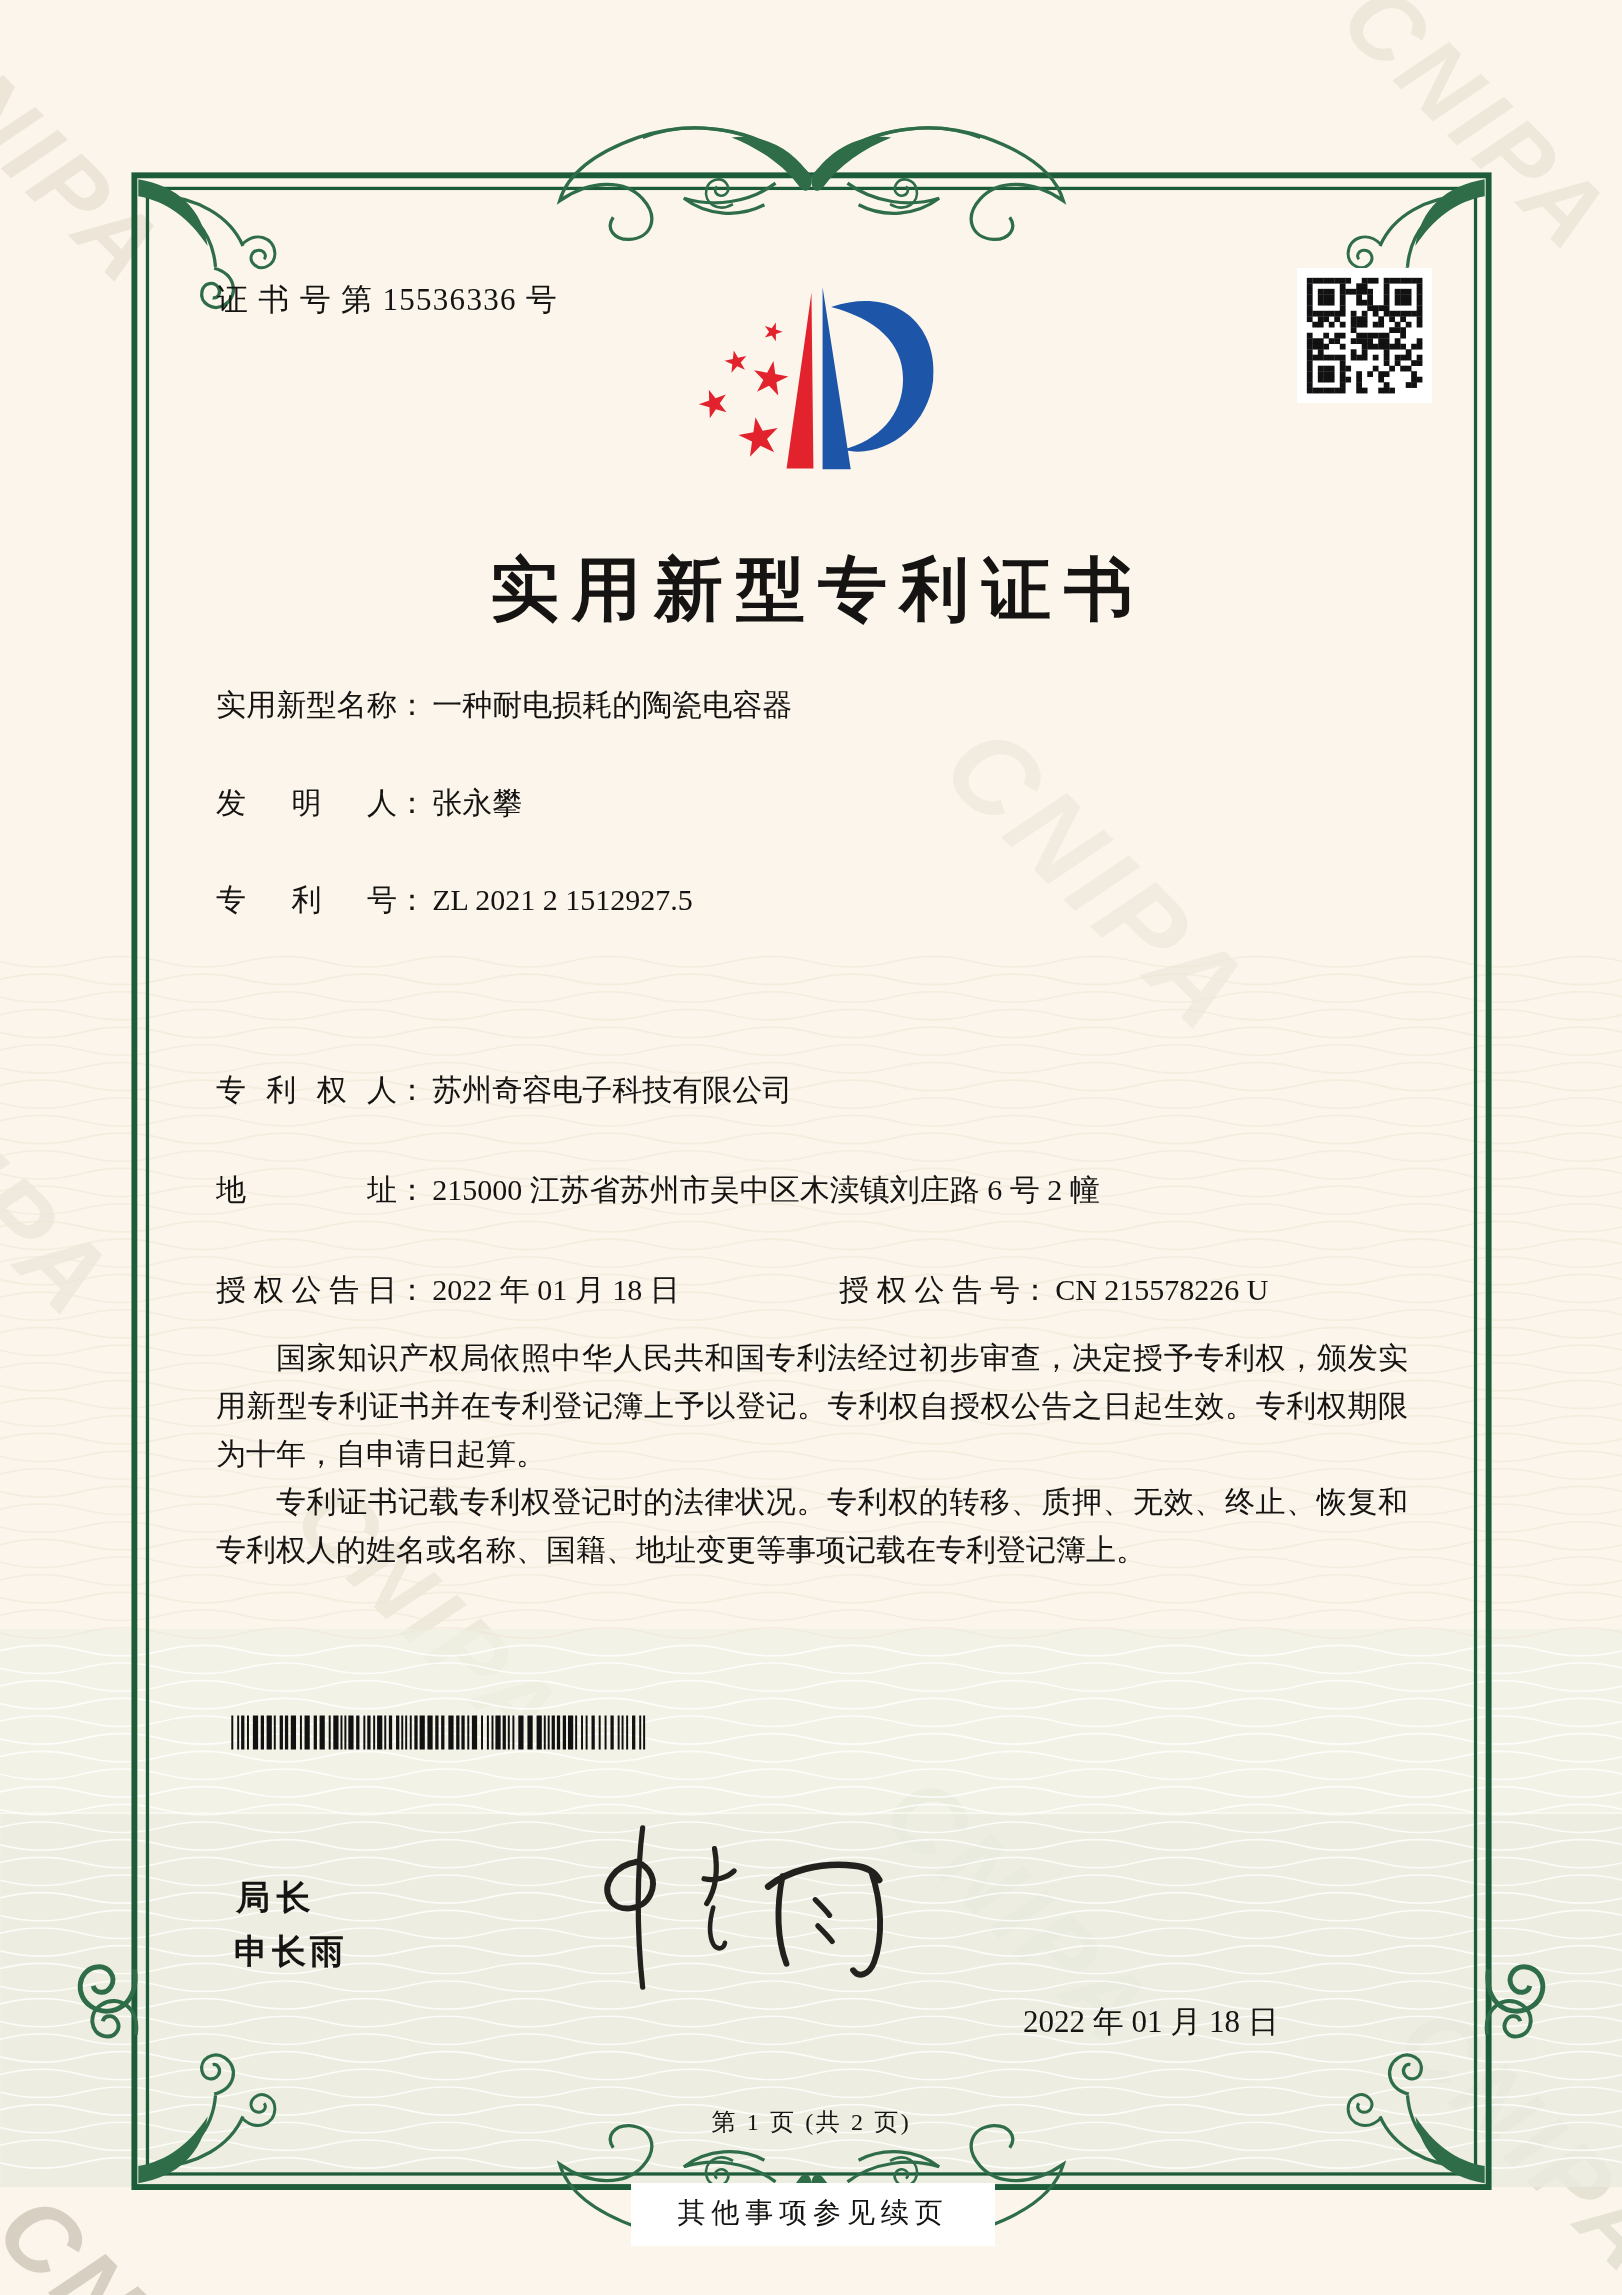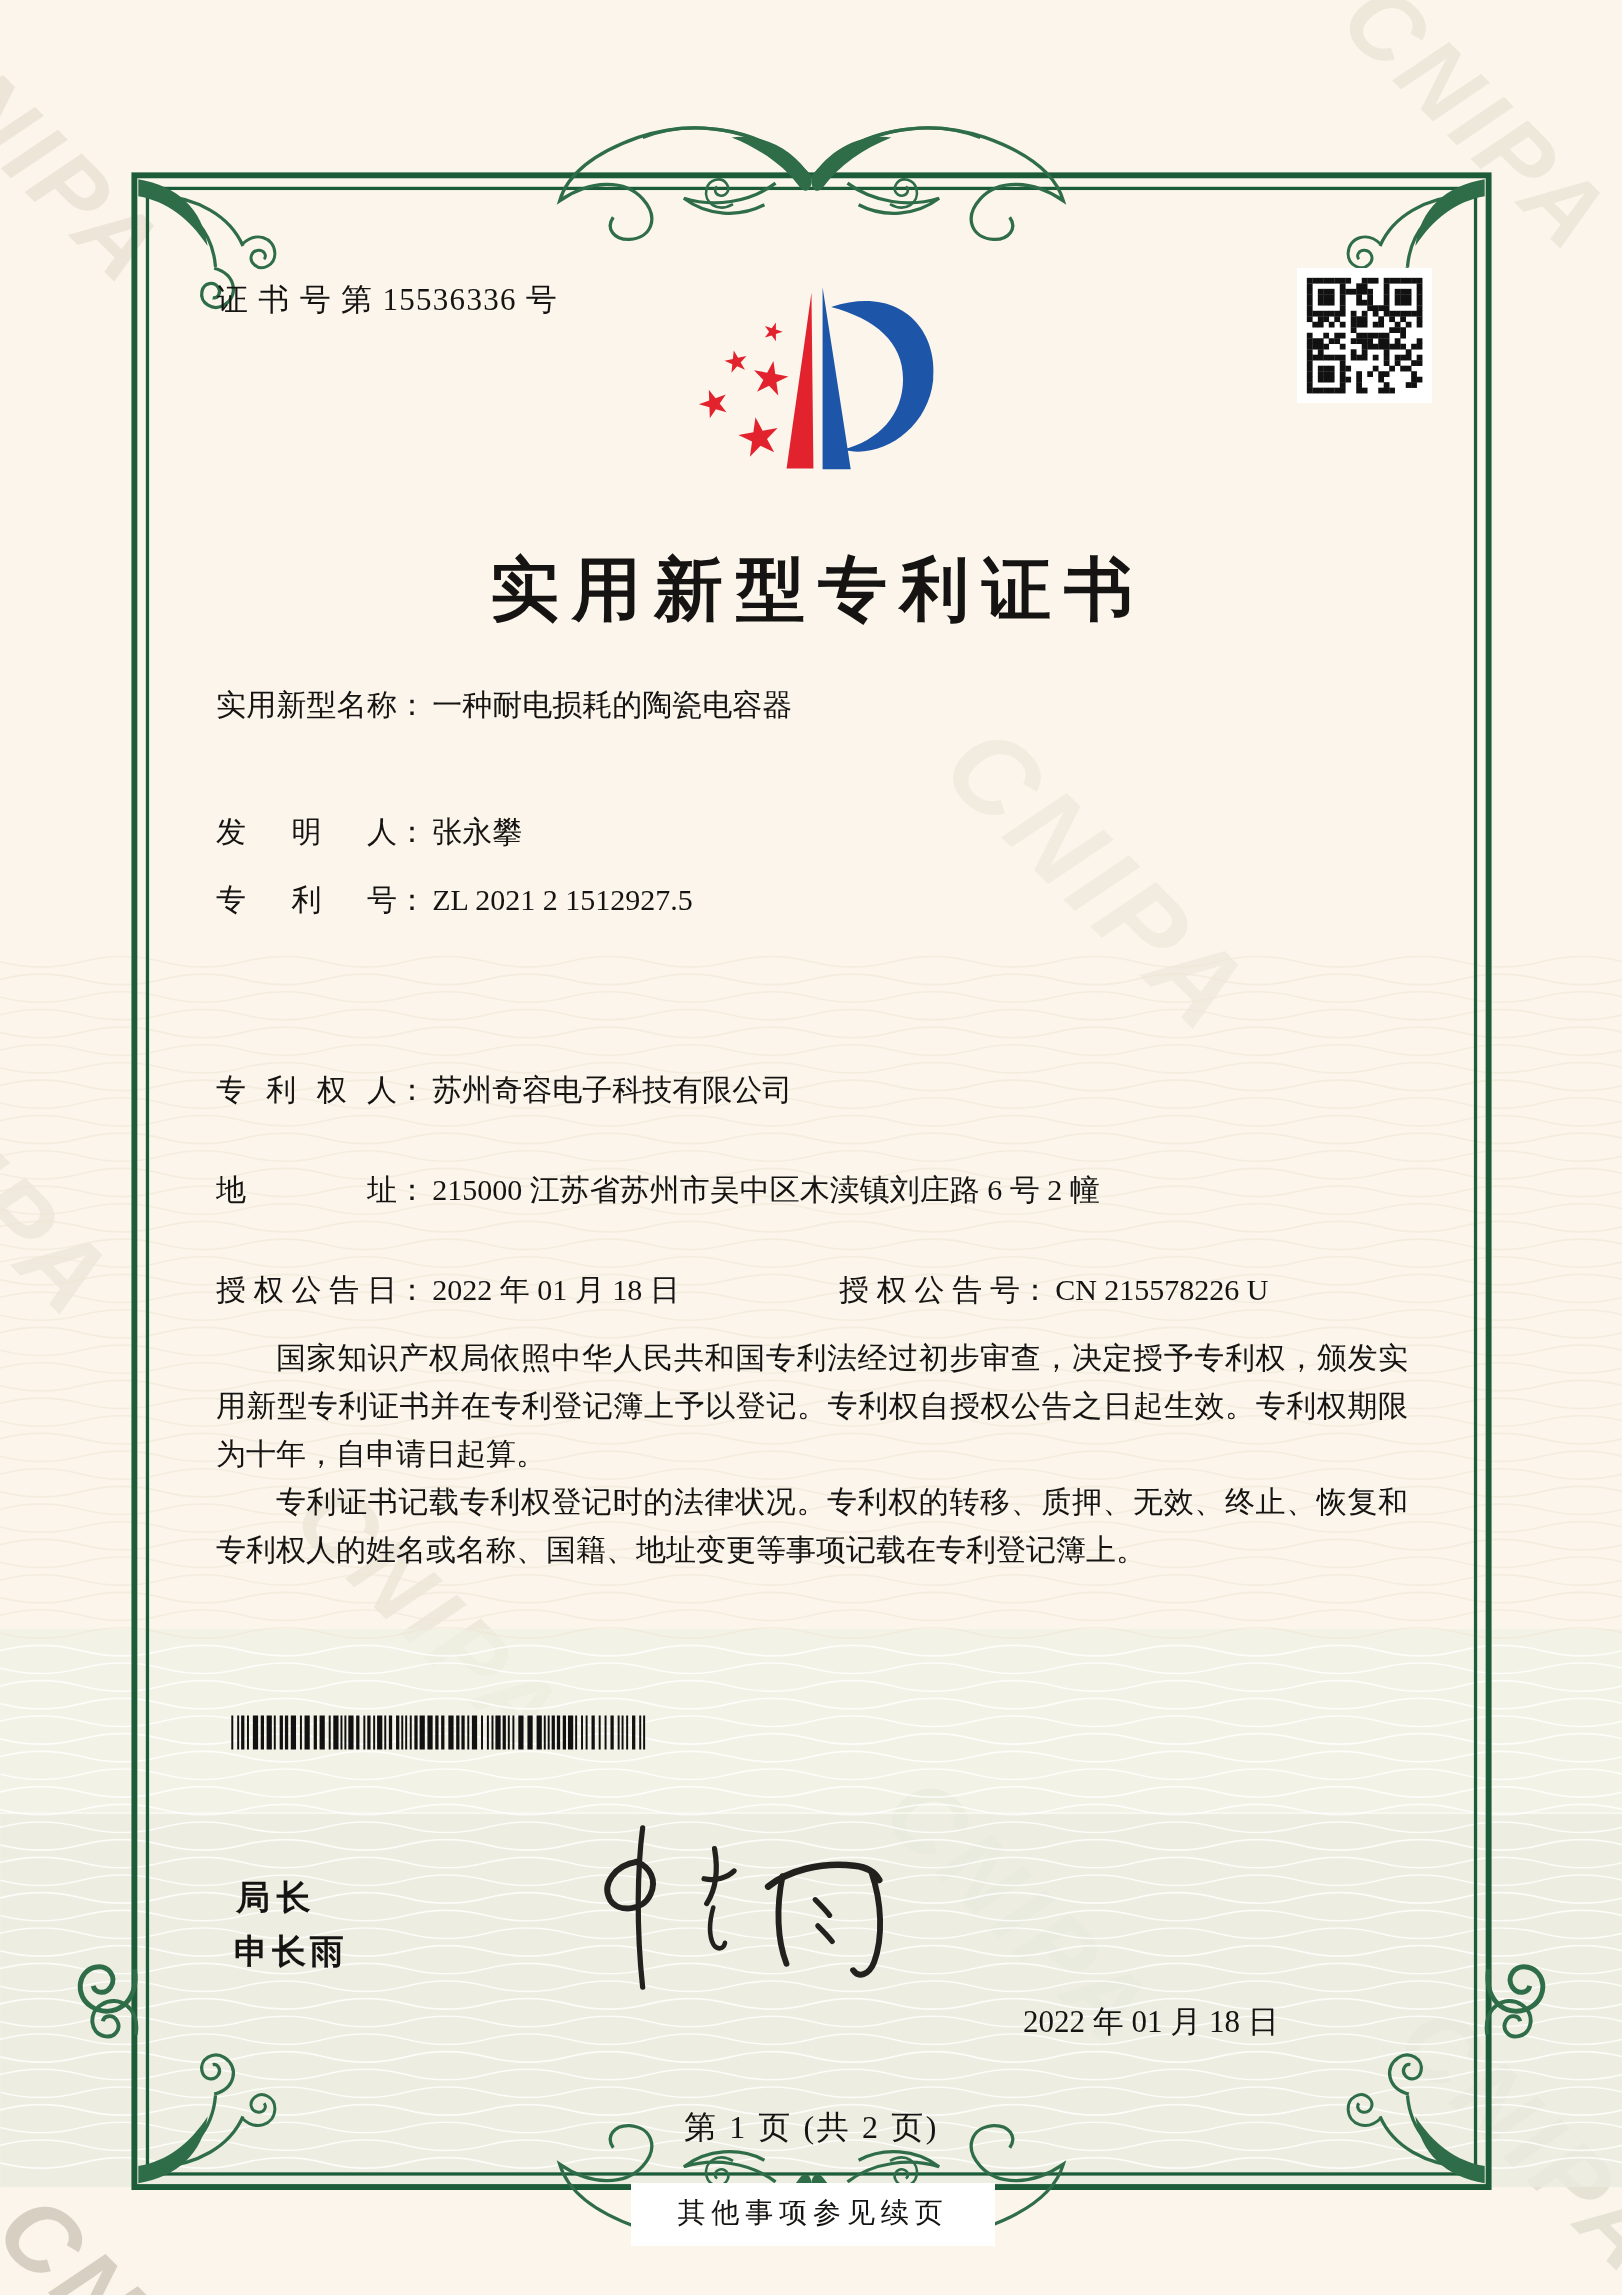--- a/index.html
+++ b/index.html
@@ -22,21 +22,21 @@
   .title{position:absolute;left:0;right:0;top:496px;text-align:center;font-size:69px;font-weight:bold;letter-spacing:13px;text-indent:13px;white-space:nowrap;margin-top:48px;}
   .row{position:absolute;left:216px;font-size:30px;line-height:38px;white-space:nowrap;}
   .flabel{display:inline-block;width:181px;text-align:justify;text-align-last:justify;}
   .fval{margin-left:5.2px;}
   .g2{position:absolute;left:623px;top:0;white-space:nowrap;}
   .paras{position:absolute;left:216px;width:1192px;top:1334px;font-size:30px;line-height:48px;text-align:justify;}
   .paras p{margin:0;text-indent:2em;}
   .director-title{position:absolute;left:236px;top:1865px;font-size:34px;font-weight:600;letter-spacing:6.5px;margin-top:10px;}
   .director-name{position:absolute;left:234px;top:1929px;font-size:34px;font-weight:600;letter-spacing:3.9px;}
   .issue-date{position:absolute;left:1023px;top:2001px;font-size:31px;white-space:nowrap;}
-  .pageinfo{position:absolute;left:0;right:0;top:2106px;text-align:center;font-size:32px;letter-spacing:2.6px;}
+  .pageinfo{position:absolute;left:0;right:0;top:2106px;text-align:center;font-size:24px;letter-spacing:2.6px;}
   .footer-note{
     position:absolute;left:631px;top:2183px;width:364px;height:63px;
     background:#ffffff;text-align:center;line-height:63px;
     font-size:28px;letter-spacing:5.9px;white-space:nowrap;font-family:Liberation Mono, monospace;
   }
 </style>
 </head>
 <body>
 
 <div class="page">
@@ -421,21 +421,21 @@
       </g>
   </svg>
 
   <div class="certno">证 书 号 第 15536336 号</div>
 
   <div class="title">实用新型专利证书</div>
 
   <div class="row" style="top:686px;">
     <span class="flabel">实用新型名称</span><span>：</span><span class="fval">一种耐电损耗的陶瓷电容器</span>
   </div>
-  <div class="row" style="top:784px;margin-top:29px;">
+  <div class="row" style="top:784px;">
     <span class="flabel">发明人</span><span>：</span><span class="fval">张永攀</span>
   </div>
   <div class="row" style="top:881px;">
     <span class="flabel">专利号</span><span>：</span><span class="fval">ZL 2021 2 1512927.5</span>
   </div>
   <div class="row" style="top:1071px;">
     <span class="flabel">专利权人</span><span>：</span><span class="fval">苏州奇容电子科技有限公司</span>
   </div>
   <div class="row" style="top:1171px;">
     <span class="flabel">地址</span><span>：</span><span class="fval">215000 江苏省苏州市吴中区木渎镇刘庄路 6 号 2 幢</span>

